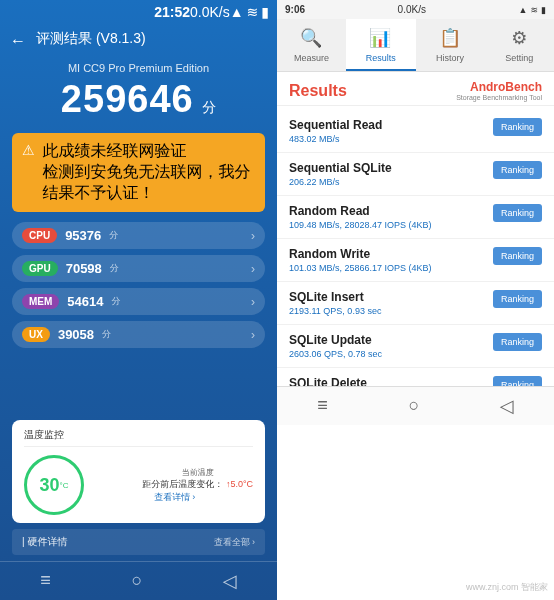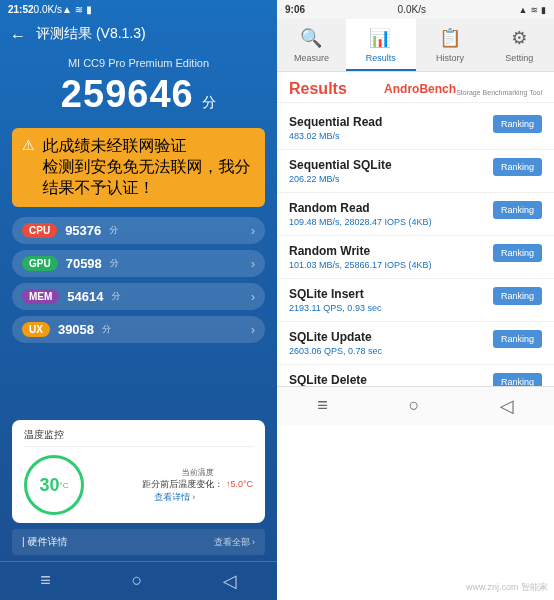--- a/index.html
+++ b/index.html
@@ -16,23 +16,23 @@
       width: 277px;
       height: 600px;
       background: linear-gradient(180deg, #1a6fbf 0%, #1a5fa8 40%, #1a4f90 100%);
       display: flex;
       flex-direction: column;
       overflow: hidden;
     }
 
     .left-status-bar {
       display: flex;
-      justify-content: flex-start;
+      justify-content: flex-end;
       padding: 4px 8px;
-      font-size: 10px;
+      font-size: 14px;
       color: white;
       align-items: center;
     }
 
     .left-status-bar .time { font-weight: bold; }
     .left-status-bar .right-icons { display: flex; gap: 3px; align-items: center; }
 
     .left-header {
       display: flex;
       align-items: center;
@@ -233,21 +233,21 @@
       padding: 8px 12px 4px;
       border-bottom: 1px solid #eee;
     }
     .results-title {
       font-size: 16px;
       font-weight: bold;
       color: #e74c3c;
     }
     .andro-bench-logo {
       display: flex;
-      flex-direction: row;
+      flex-direction: column;
       align-items: flex-end;
     }
     .andro-bench-name {
       font-size: 12px;
       font-weight: bold;
       color: #333;
     }
     .andro-bench-name span { color: #e74c3c; }
     .andro-bench-sub { font-size: 7px; color: #888; }
 

